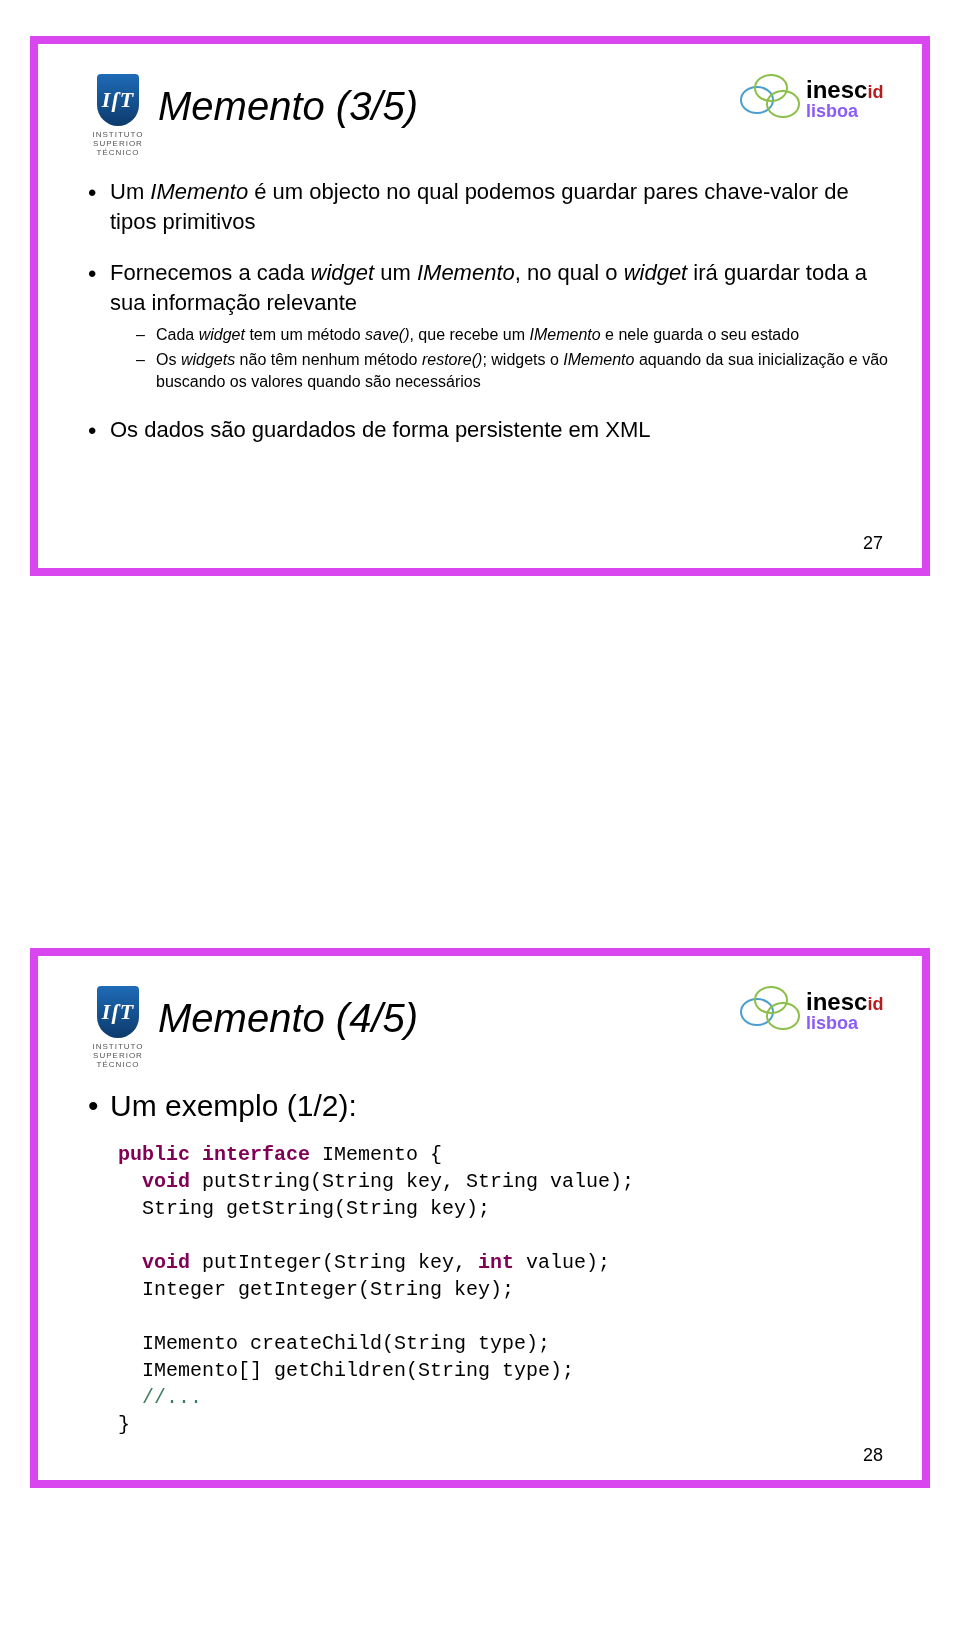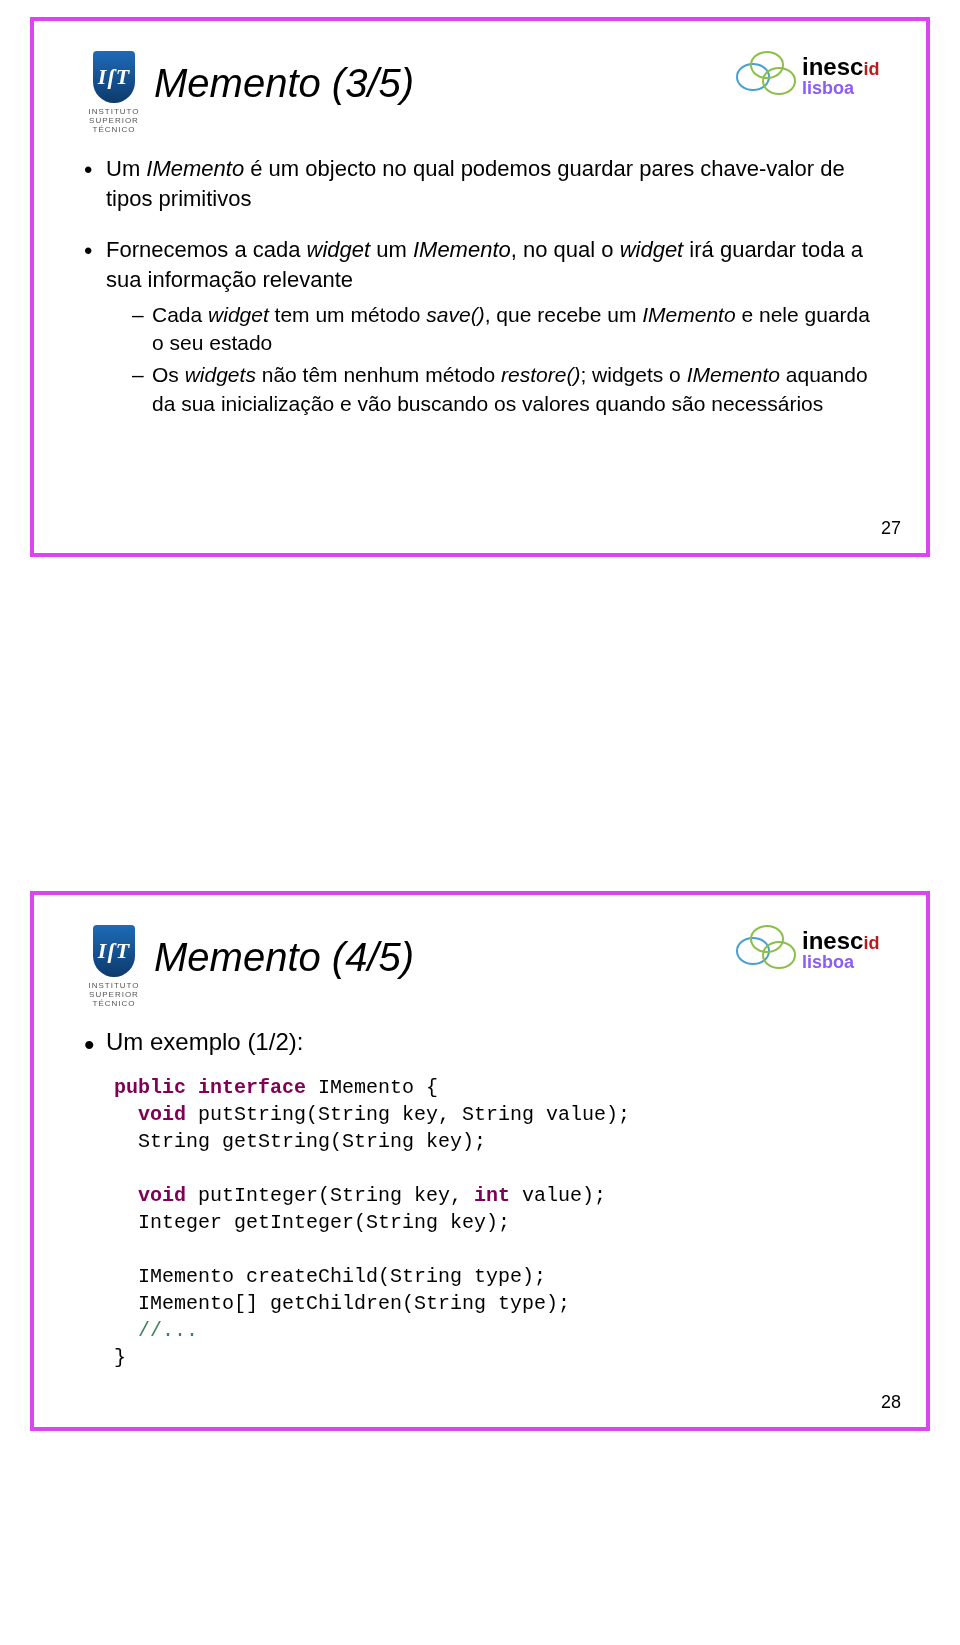--- a/index.html
+++ b/index.html
@@ -3,23 +3,23 @@
   <meta charset="utf-8">
   <style>
     body {
       margin: 0;
       padding: 0;
       background: #fff;
       font-family: Arial, Helvetica, sans-serif;
       width: 960px;
     }
     .slide {
-      border: 4px solid #d946ef;
-      margin: 17px 30px;
-      padding: 30px 40px 20px 40px;
+      border: 8px solid #d946ef;
+      margin: 36px 30px;
+      padding: 30px 32px 20px 40px;
       position: relative;
       min-height: 540px;
       box-sizing: border-box;
     }
     .slide-gap {
       height: 300px;
     }
     .header-row {
       display: flex;
       align-items: flex-start;
@@ -128,37 +128,37 @@
       font-size: 24px;
     }
     .content ul ul {
       margin-top: 6px;
       padding-left: 26px;
     }
     .content ul ul li {
       position: relative;
       padding-left: 20px;
       margin-bottom: 4px;
-      font-size: 21px;
+      font-size: 16px;
     }
     .content ul ul li::before {
       content: "–";
       position: absolute;
       left: 0;
       top: 0;
     }
     .italic { font-style: italic; }
     .page-num {
       position: absolute;
       bottom: 14px;
-      right: 25px;
+      right: 39px;
       font-size: 18px;
     }
     .subtitle-line {
-      font-size: 24px;
+      font-size: 30px;
       margin: 18px 0 0 10px;
       padding-left: 22px;
       position: relative;
     }
     .subtitle-line::before {
       content: "•";
       position: absolute;
       left: 0;
       top: 0;
       font-size: 30px;
@@ -213,20 +213,21 @@
         <span>Fornecemos a cada </span><span class="italic">widget</span><span> um </span><span class="italic">IMemento</span><span>, no qual o </span><span class="italic">widget</span><span> irá guardar toda a sua informação relevante</span>
         <ul>
           <li>
             <span>Cada </span><span class="italic">widget</span><span> tem um método </span><span class="italic">save()</span><span>, que recebe um </span><span class="italic">IMemento</span><span> e nele guarda o seu estado</span>
           </li>
           <li>
             <span>Os </span><span class="italic">widgets</span><span> não têm nenhum método </span><span class="italic">restore()</span><span>; widgets o </span><span class="italic">IMemento</span><span> aquando da sua inicialização e vão buscando os valores quando são necessários</span>
           </li>
         </ul>
       </li>
+      <li>Os dados são guardados de forma persistente em XML</li>
     </ul>
   </div>
   <div class="page-num">27</div>
 </div>
 
 <div class="slide-gap"></div>
 
 <div class="slide">
   <div class="header-row">
     <div class="logo-left">

